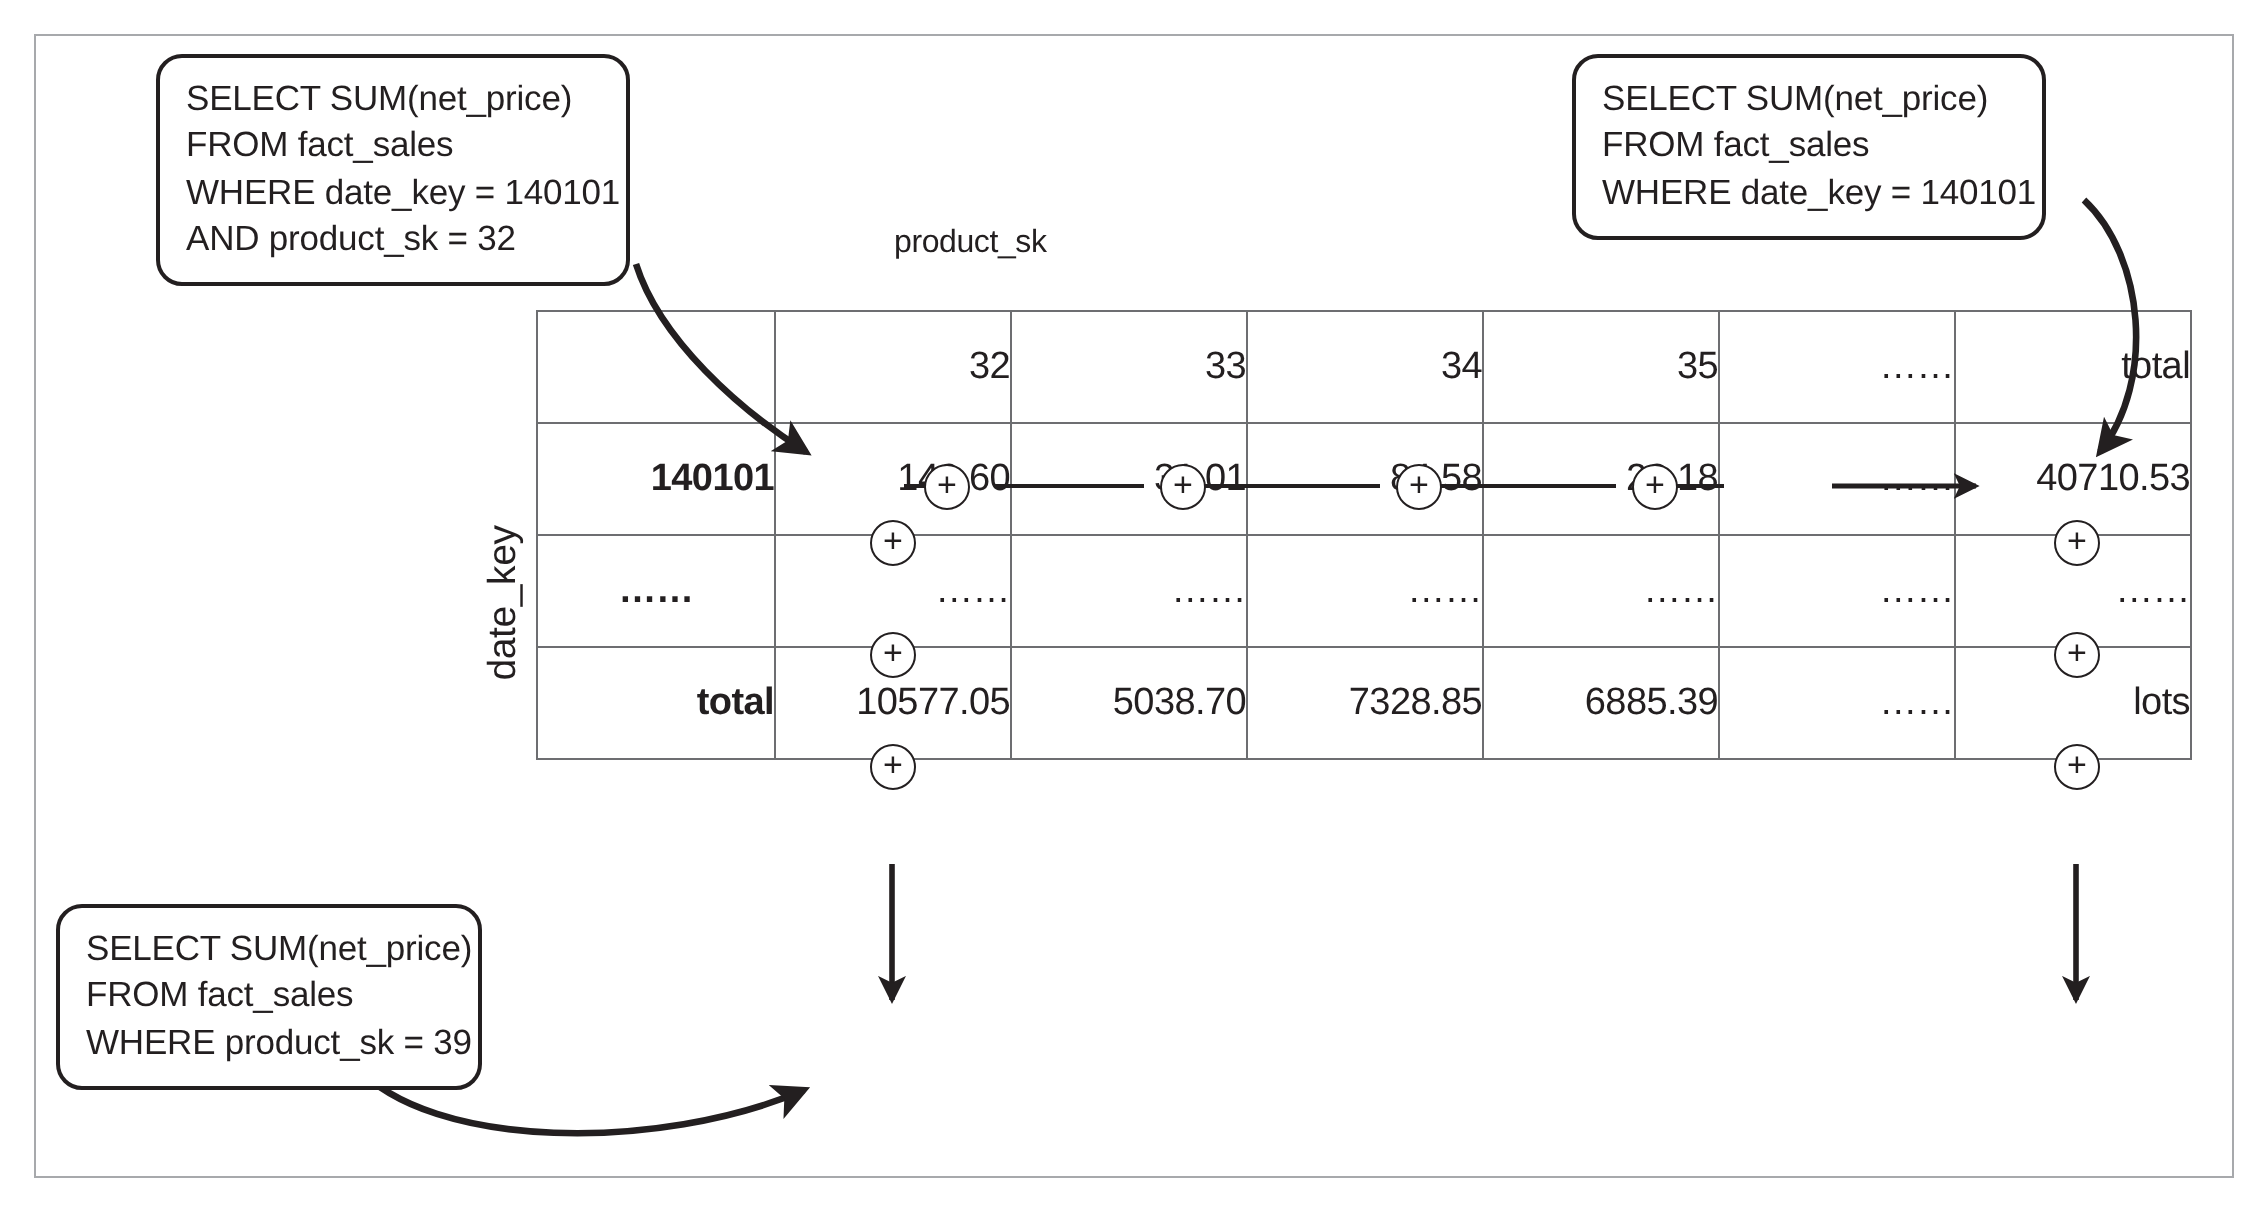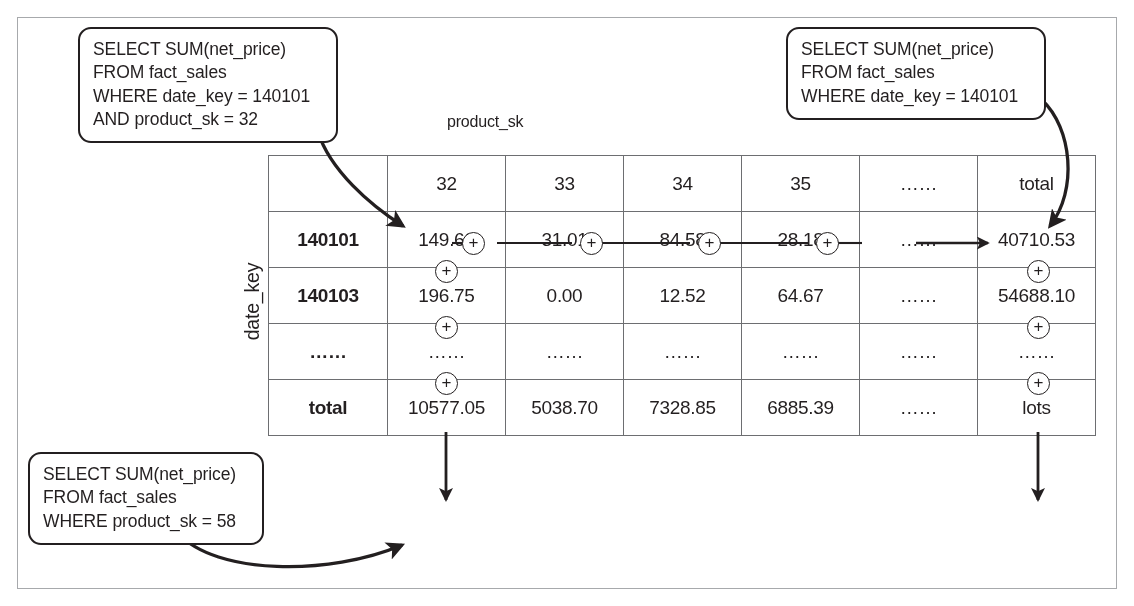--- a/index.html
+++ b/index.html
@@ -26,21 +26,21 @@
     border: 1.5px solid #a7a9ac;
     background: #ffffff;
   }
 
   
   .callout {
     position: absolute;
     border: 2.2px solid #231f20;
     border-radius: 13px;
     background: #ffffff;
-    padding: 9px 26px 10px 13px;
+    padding: 9px 3px 10px 13px;
     font-size: 17.5px;
     line-height: 1.33;
     letter-spacing: -0.1px;
     white-space: nowrap;
     z-index: 6;
   }
   .callout .ln { display: block; }
 
   #callout-top-left  { left: 78px;  top: 27px; }
   #callout-top-right { left: 786px; top: 27px; }
@@ -73,21 +73,21 @@
     z-index: 3;
   }
   table.matrix {
     border-collapse: collapse;
     table-layout: fixed;
     font-size: 19px;
   }
   table.matrix td {
     border: 1.3px solid #6d6e71;
     height: 56px;
-    text-align: center;
+    text-align: right;
     vertical-align: middle;
     letter-spacing: -0.3px;
     background: #ffffff;
     padding: 0;
   }
   td.rowhead {
     width: 119px;
     background: #eaeaea;
     text-align: right;
     padding-right: 13px;
@@ -170,21 +170,21 @@
 
   <div class="callout" id="callout-top-right">
     <span class="ln">SELECT SUM(net_price)</span>
     <span class="ln">FROM fact_sales</span>
     <span class="ln">WHERE date_key = 140101</span>
   </div>
 
   <div class="callout" id="callout-bottom-left">
     <span class="ln">SELECT SUM(net_price)</span>
     <span class="ln">FROM fact_sales</span>
-    <span class="ln">WHERE product_sk = 58</span>
+    <span class="ln">WHERE product_sk = 39</span>
   </div>
 
   <div id="product-sk-label">product_sk</div>
   <div id="date-key-label">date_key</div>
 
   <div id="matrix">
     <table class="matrix">
       <tbody>
         <tr>
           <td class="corner"></td>
@@ -200,29 +200,20 @@
           <td class="rowhead">140101</td>
           <td class="datacell">149.60</td>
           <td class="datacell">31.01</td>
           <td class="datacell">84.58</td>
           <td class="datacell">28.18</td>
           <td class="datacell dots">……</td>
           <td class="datacell">40710.53</td>
         </tr>
 
 
-        <tr>
-          <td class="rowhead">140103</td>
-          <td class="datacell">196.75</td>
-          <td class="datacell">0.00</td>
-          <td class="datacell">12.52</td>
-          <td class="datacell">64.67</td>
-          <td class="datacell dots">……</td>
-          <td class="datacell">54688.10</td>
-        </tr>
 
 
         <tr>
           <td class="rowhead dots" style="text-align:center;padding-right:0;">……</td>
           <td class="datacell dots">……</td>
           <td class="datacell dots">……</td>
           <td class="datacell dots">……</td>
           <td class="datacell dots">……</td>
           <td class="datacell dots">……</td>
           <td class="datacell dots">……</td>

